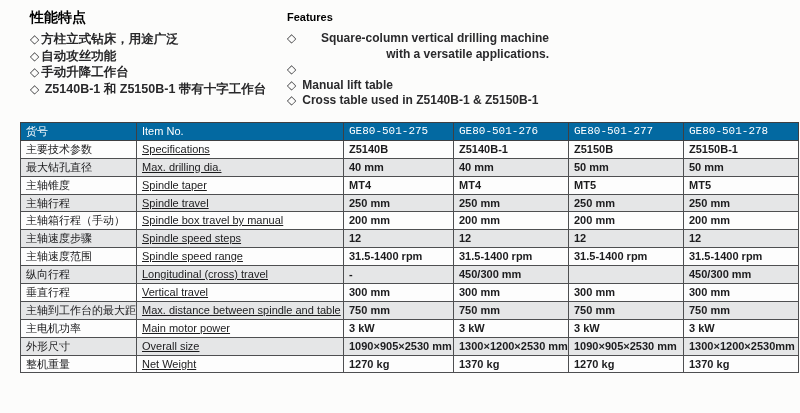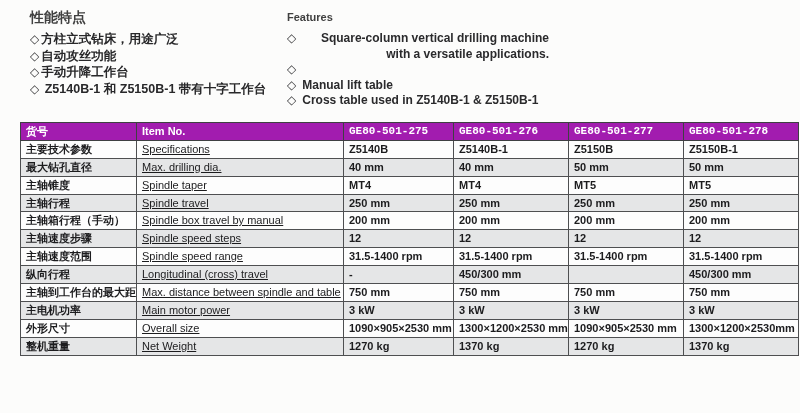--- a/index.html
+++ b/index.html
@@ -6,48 +6,48 @@
   body{
     width:800px;height:413px;position:relative;overflow:hidden;
     background:#fcfcfb;
     font-family:"Liberation Sans","DejaVu Sans",sans-serif;
     color:#1c1c1e;
     -webkit-font-smoothing:antialiased;
   }
   
   .features-cn{position:absolute;left:30px;top:9px;width:250px;}
   .features-en{position:absolute;left:287px;top:9px;width:262px;}
-  .block-title{font-weight:bold;color:#404040;font-size:14px;line-height:17px;margin-bottom:5px;}
+  .block-title{font-weight:bold;color:#000000;font-size:14px;line-height:17px;margin-bottom:5px;}
   .features-en .block-title{font-size:11px;}
   .feat-item{display:flex;align-items:flex-start;font-size:12.5px;line-height:16.5px;font-weight:600;color:#28282a;}
   .features-en .feat-item{font-weight:600;line-height:15.6px;font-size:12px;color:#2a2a2c;}
   .diamond{flex:0 0 auto;margin-right:2px;font-weight:400;font-size:12px;color:#3a3a3c;}
   .features-en .diamond{margin-right:6px;}
   .feat-text{white-space:pre-wrap;text-align:right;}
   
   .spec-table-wrap{position:absolute;left:20px;top:122px;width:778px;}
   table.spec{border-collapse:collapse;width:778px;table-layout:fixed;font-size:11px;}
   table.spec td,table.spec th{
     border:1px solid #4e4f51;
     padding:1px 5px 1px 5px;
     height:14.9px;
     line-height:13px;
     text-align:left;
     vertical-align:middle;
     overflow:hidden;
     white-space:nowrap;
   }
   table.spec thead th{
-    background:#a21caf;color:#ffffff;font-weight:bold;
+    background:#0369a1;color:#ffffff;font-weight:normal;
     border-color:#3f4042;
   }
   table.spec thead th.model{font-family:"Liberation Mono","DejaVu Sans Mono",monospace;font-size:11px;letter-spacing:0;}
   table.spec tbody tr:nth-child(even) td{background:#e5e6e7;}
   table.spec tbody tr:nth-child(odd) td{background:#fdfdfd;}
-  td.cn{font-weight:700;}
+  td.cn{font-weight:400;}
   td.en{font-weight:400;text-decoration:underline;}
   td.val{font-weight:600;}
 </style>
 </head>
 <body>
 
 <div class="features-cn">
   <div class="block-title">性能特点</div>
   <div id="cn-list">
       <div class="feat-item">
@@ -169,20 +169,28 @@
         </tr>
         <tr>
           <td class="cn">纵向行程</td>
           <td class="en">Longitudinal (cross) travel</td>
           <td class="val">-</td>
           <td class="val">450/300 mm</td>
           <td class="val"></td>
           <td class="val">450/300 mm</td>
         </tr>
         <tr>
+          <td class="cn">垂直行程</td>
+          <td class="en">Vertical travel</td>
+          <td class="val">300 mm</td>
+          <td class="val">300 mm</td>
+          <td class="val">300 mm</td>
+          <td class="val">300 mm</td>
+        </tr>
+        <tr>
           <td class="cn">主轴到工作台的最大距离</td>
           <td class="en">Max. distance between spindle and table</td>
           <td class="val">750 mm</td>
           <td class="val">750 mm</td>
           <td class="val">750 mm</td>
           <td class="val">750 mm</td>
         </tr>
         <tr>
           <td class="cn">主电机功率</td>
           <td class="en">Main motor power</td>

